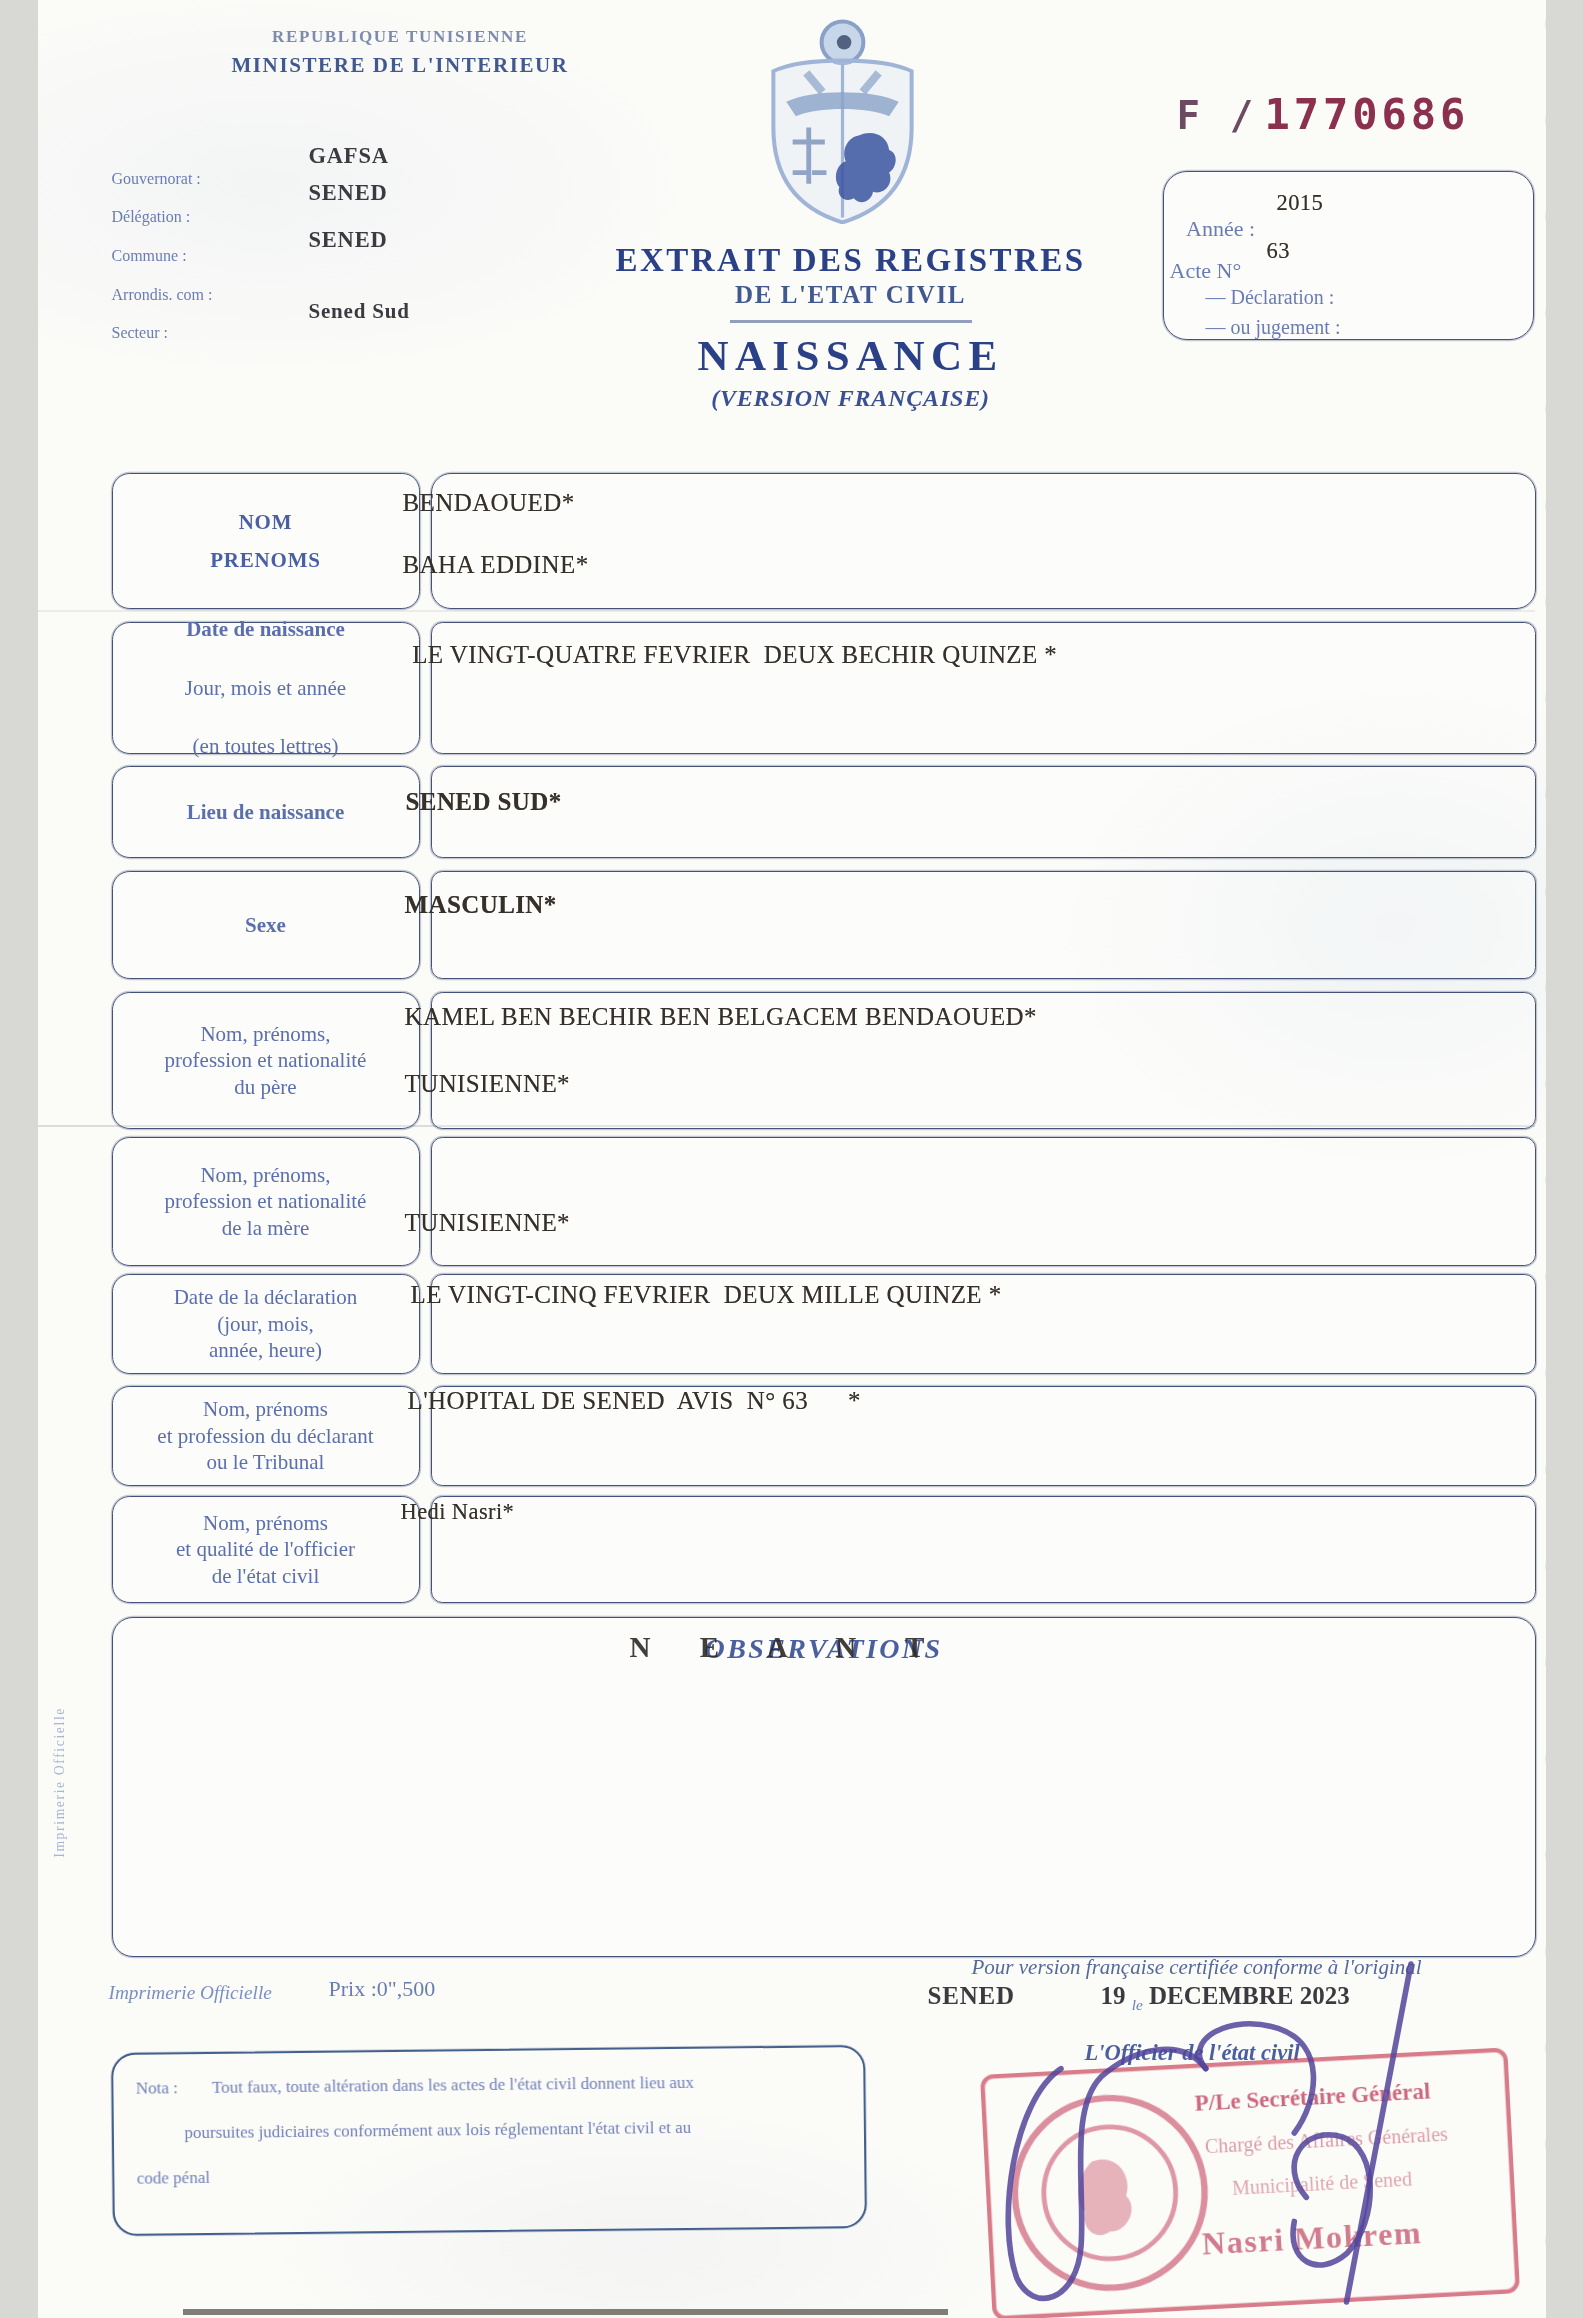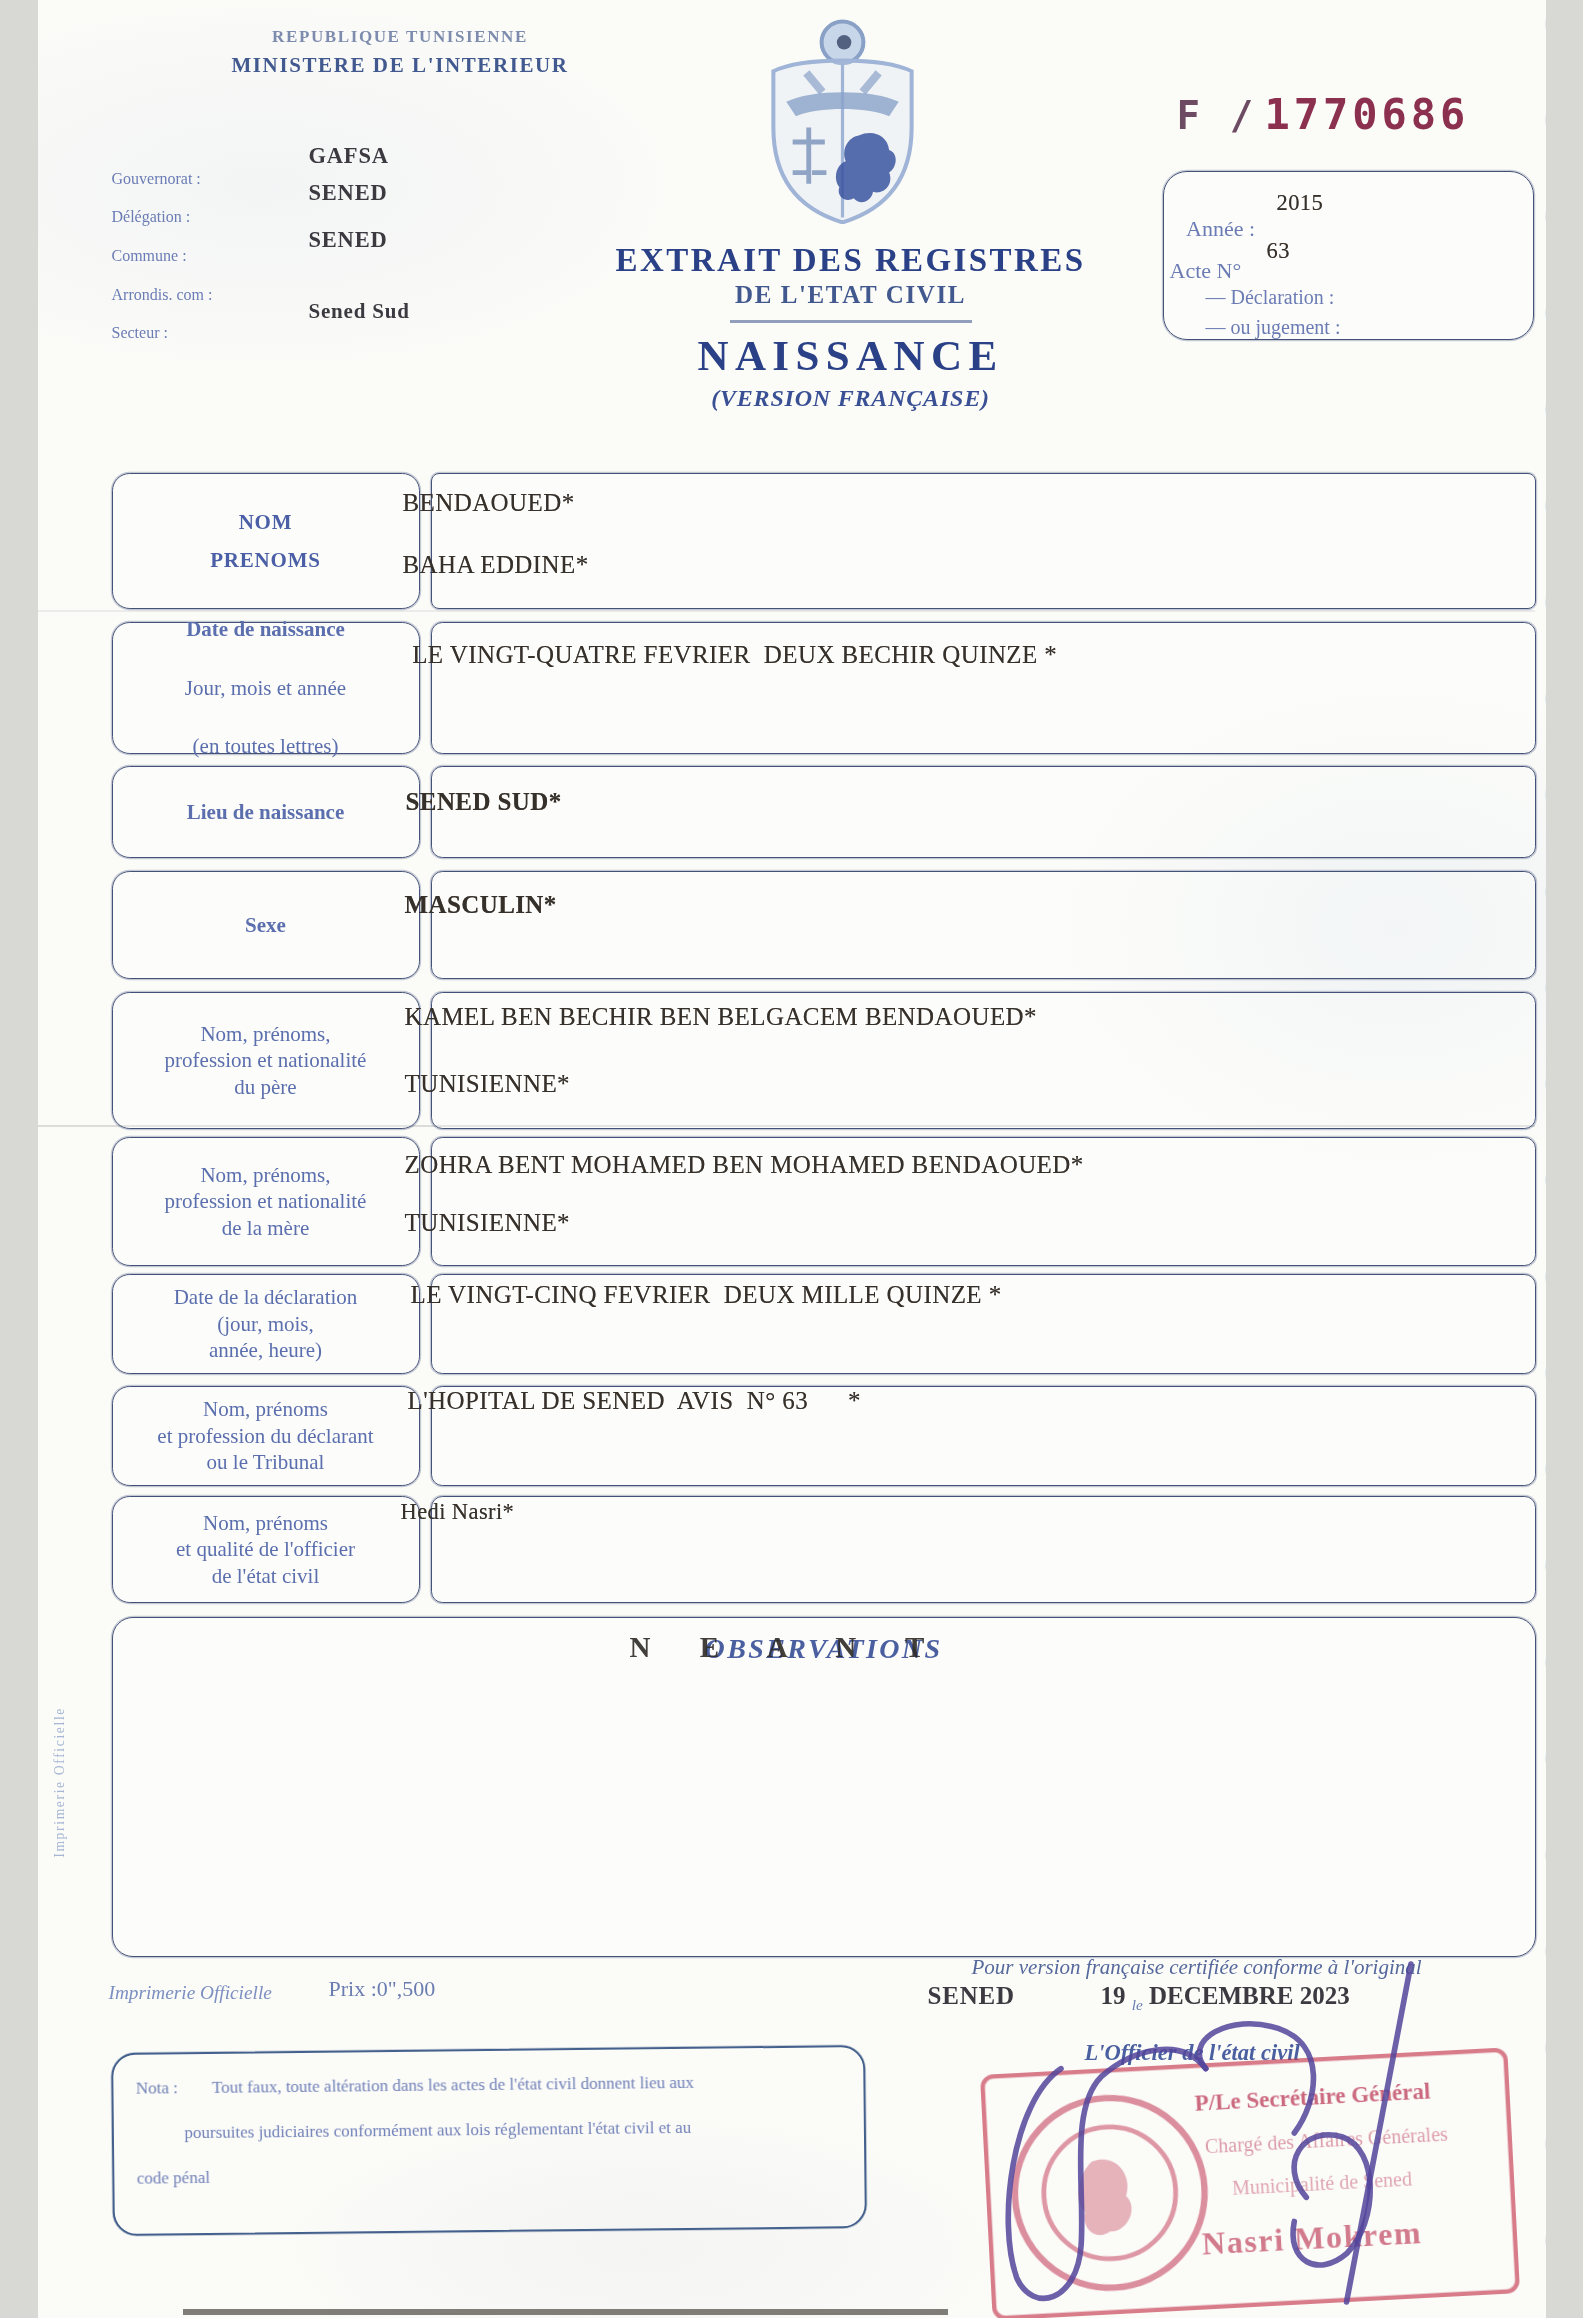--- a/index.html
+++ b/index.html
@@ -93,21 +93,21 @@
     <div class="abs admin-label" style="left:6px;top:81px;font-size:22px;text-align:center;">Acte N°</div>
     <div class="abs val" style="left:103px;top:66px;font-size:22.5px;">63</div>
     <div class="abs admin-label" style="left:42px;top:108px;font-size:20px;">— Déclaration :</div>
     <div class="abs admin-label" style="left:42px;top:138px;font-size:20px;">— ou jugement :</div>
   </div>
 
   <div class="abs box rowlabel strong" style="left:74px;top:473px;width:306px;height:134px;">
     <span>NOM</span>
     <span style="margin-top:11.3px;">PRENOMS</span>
   </div>
-  <div class="abs box" style="left:393px;top:473px;width:1103px;height:134px;border-radius:8px;">
+  <div class="abs box" style="left:393px;top:473px;width:1103px;height:134px;border-radius:20px;">
     <div class="abs val rowval" style="left:-29px;top:14.5px;">BENDAOUED*</div>
     <div class="abs val rowval" style="left:-29px;top:77px;">BAHA EDDINE*</div>
   </div>
 
   <div class="abs box rowlabel" style="left:74px;top:622px;width:306px;height:130px;gap:32px;">
     <span style="font-weight:700;">Date de naissance</span>
     <span>Jour, mois et année</span>
     <span>(en toutes lettres)</span>
   </div>
   <div class="abs box" style="left:393px;top:622px;width:1103px;height:130px;border-radius:11.3px;">
@@ -137,21 +137,20 @@
     <div class="abs val rowval" style="left:-27px;top:9.7px;">KAMEL BEN BECHIR BEN BELGACEM BENDAOUED*</div>
     <div class="abs val rowval" style="left:-27px;top:77px;">TUNISIENNE*</div>
   </div>
 
   <div class="abs box rowlabel" style="left:74px;top:1137px;width:306px;height:127px;">
     <span>Nom, prénoms,</span>
     <span>profession et nationalité</span>
     <span>de la mère</span>
   </div>
   <div class="abs box" style="left:393px;top:1137px;width:1103px;height:127px;border-radius:11.3px;">
-    <div class="abs val rowval" style="left:-27px;top:13px;">ZOHRA BENT MOHAMED BEN MOHAMED BENDAOUED*</div>
     <div class="abs val rowval" style="left:-27px;top:71px;">TUNISIENNE*</div>
   </div>
 
   <div class="abs box rowlabel" style="left:74px;top:1274px;width:306px;height:98px;">
     <span>Date de la déclaration</span>
     <span>(jour, mois,</span>
     <span>année, heure)</span>
   </div>
   <div class="abs box" style="left:393px;top:1274px;width:1103px;height:98px;border-radius:11.3px;">
     <div class="abs val rowval" style="left:-21px;top:6.4px;">LE VINGT-CINQ FEVRIER  DEUX MILLE QUINZE *</div>

